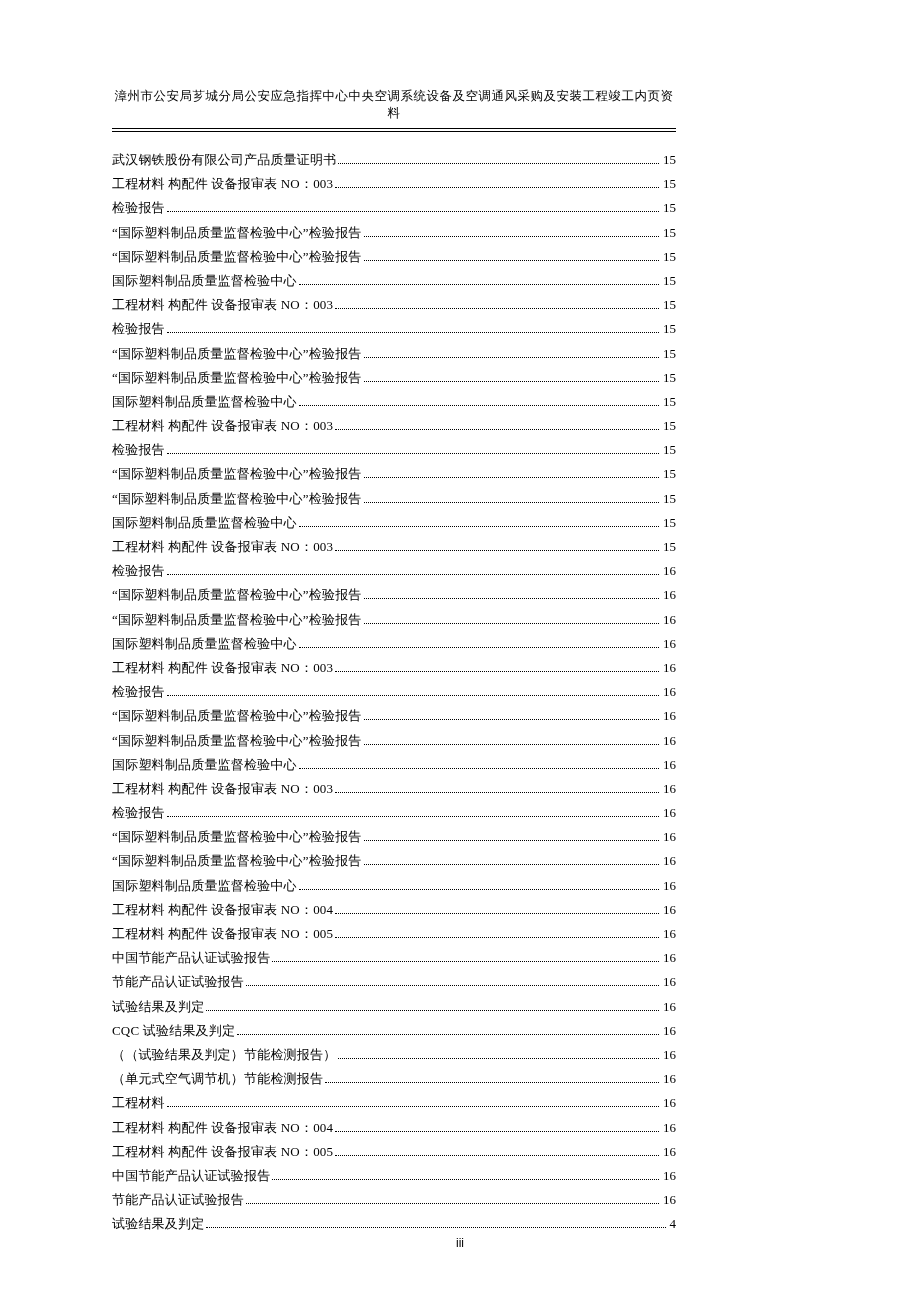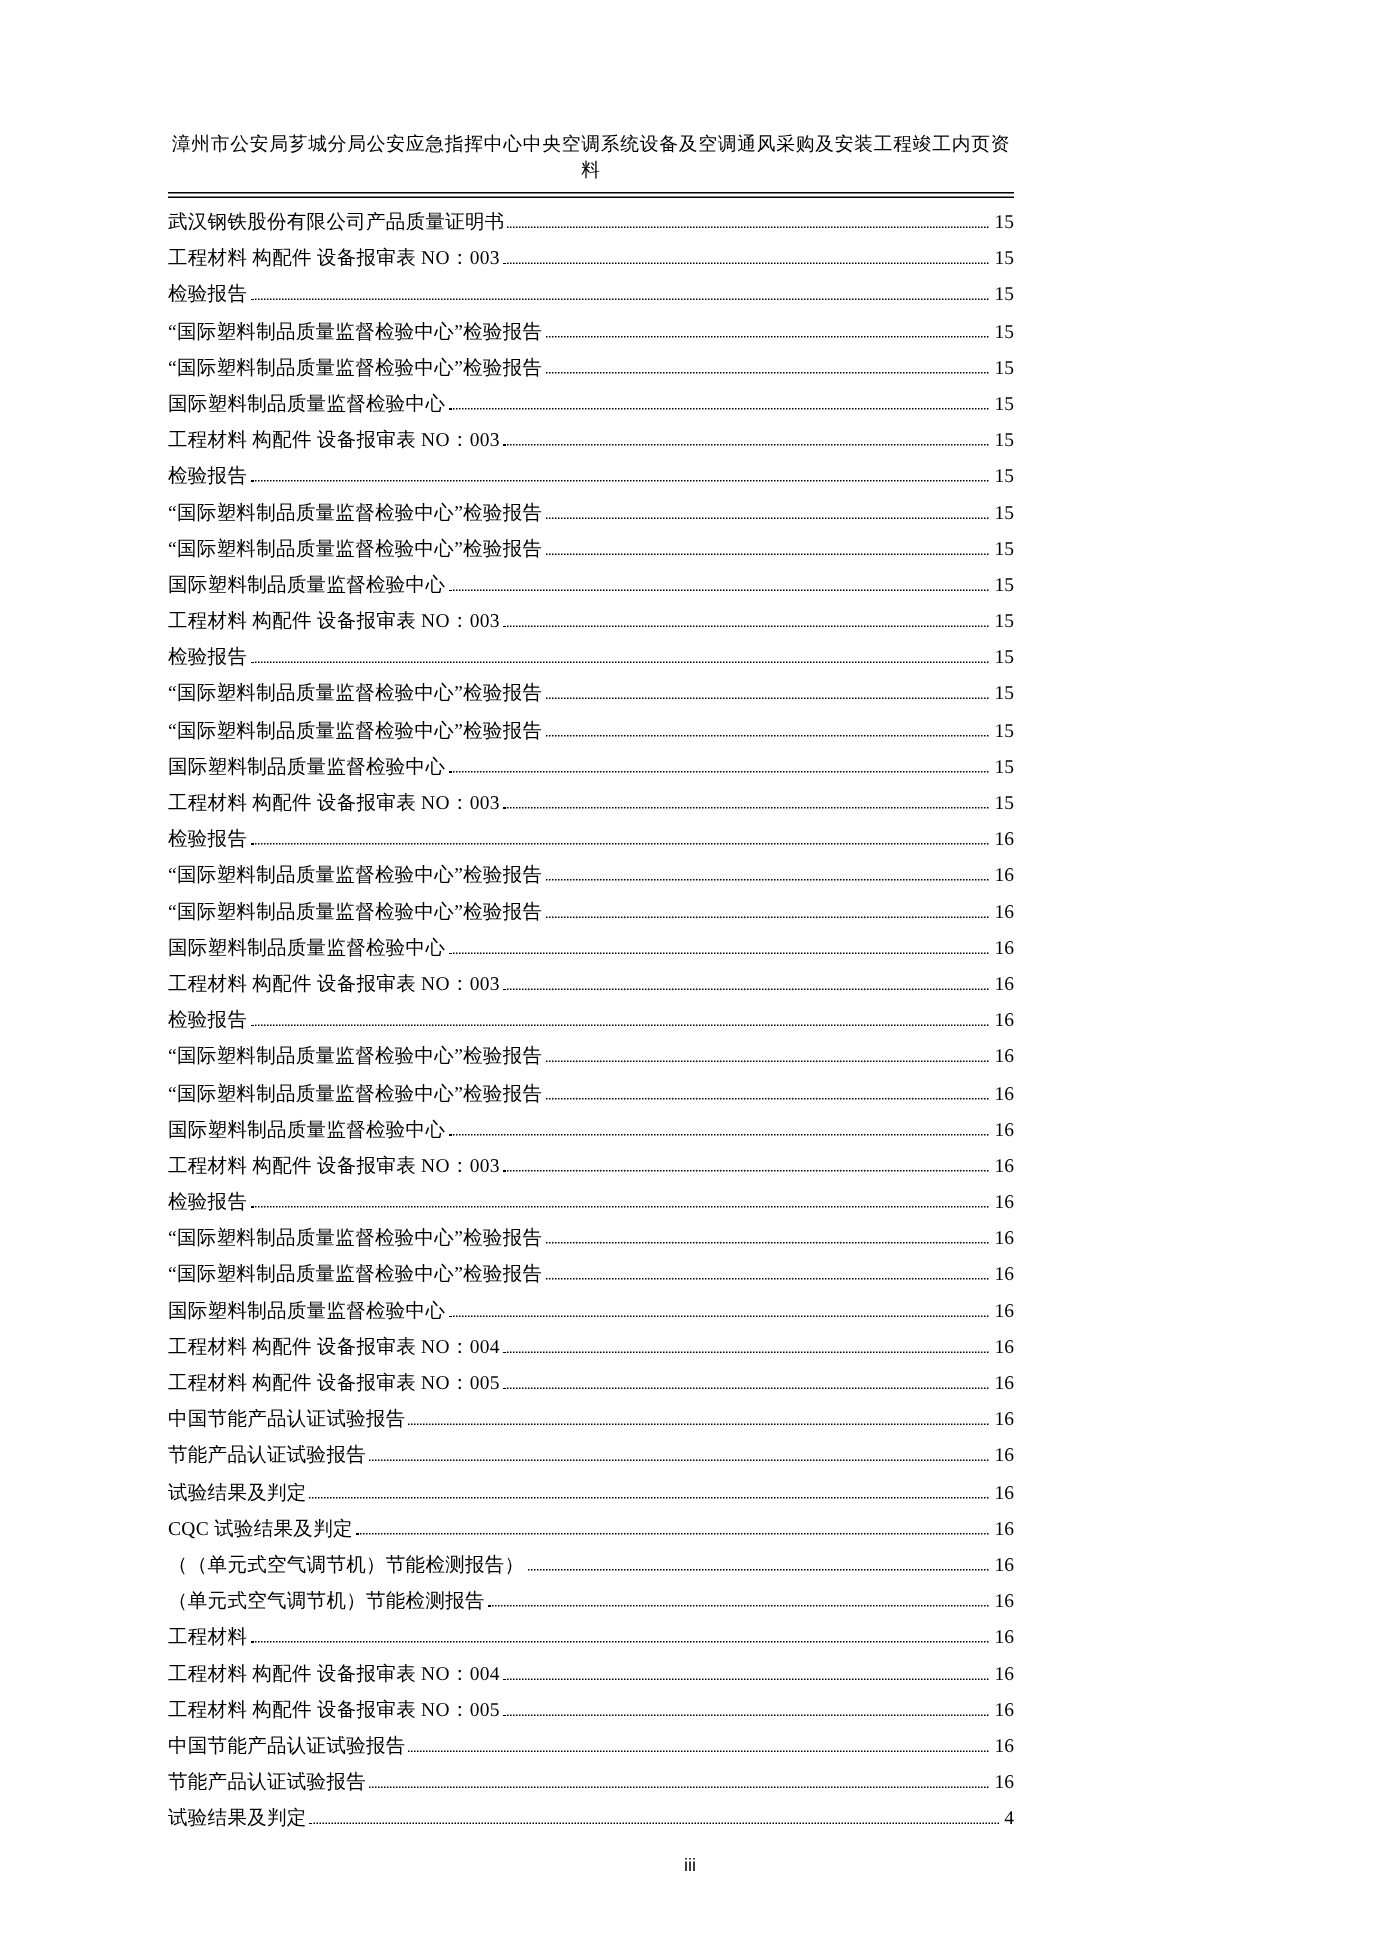--- a/index.html
+++ b/index.html
@@ -29,21 +29,21 @@
     position: relative;
   }
   .header-rule::after {
     content: "";
     position: absolute;
     left: 0; right: 0;
     top: 2.5px;
     border-bottom: 0.5px solid #000;
   }
   .toc {
-    margin-top: 12px;
+    margin-top: 24px;
     font-size: 13px;
   }
   .toc-row {
     display: flex;
     align-items: baseline;
     line-height: 1.0;
     margin-bottom: 11.2px;
     white-space: nowrap;
   }
   .toc-label {
@@ -261,21 +261,21 @@
         <span class="toc-label">试验结果及判定</span>
         <span class="toc-leader"></span>
         <span class="toc-page">16</span>
       </div>
       <div class="toc-row">
         <span class="toc-label">CQC 试验结果及判定</span>
         <span class="toc-leader"></span>
         <span class="toc-page">16</span>
       </div>
       <div class="toc-row">
-        <span class="toc-label">（（单元式空气调节机）节能检测报告）</span>
+        <span class="toc-label">（（试验结果及判定）节能检测报告）</span>
         <span class="toc-leader"></span>
         <span class="toc-page">16</span>
       </div>
       <div class="toc-row">
         <span class="toc-label">（单元式空气调节机）节能检测报告</span>
         <span class="toc-leader"></span>
         <span class="toc-page">16</span>
       </div>
       <div class="toc-row">
         <span class="toc-label">工程材料</span>

